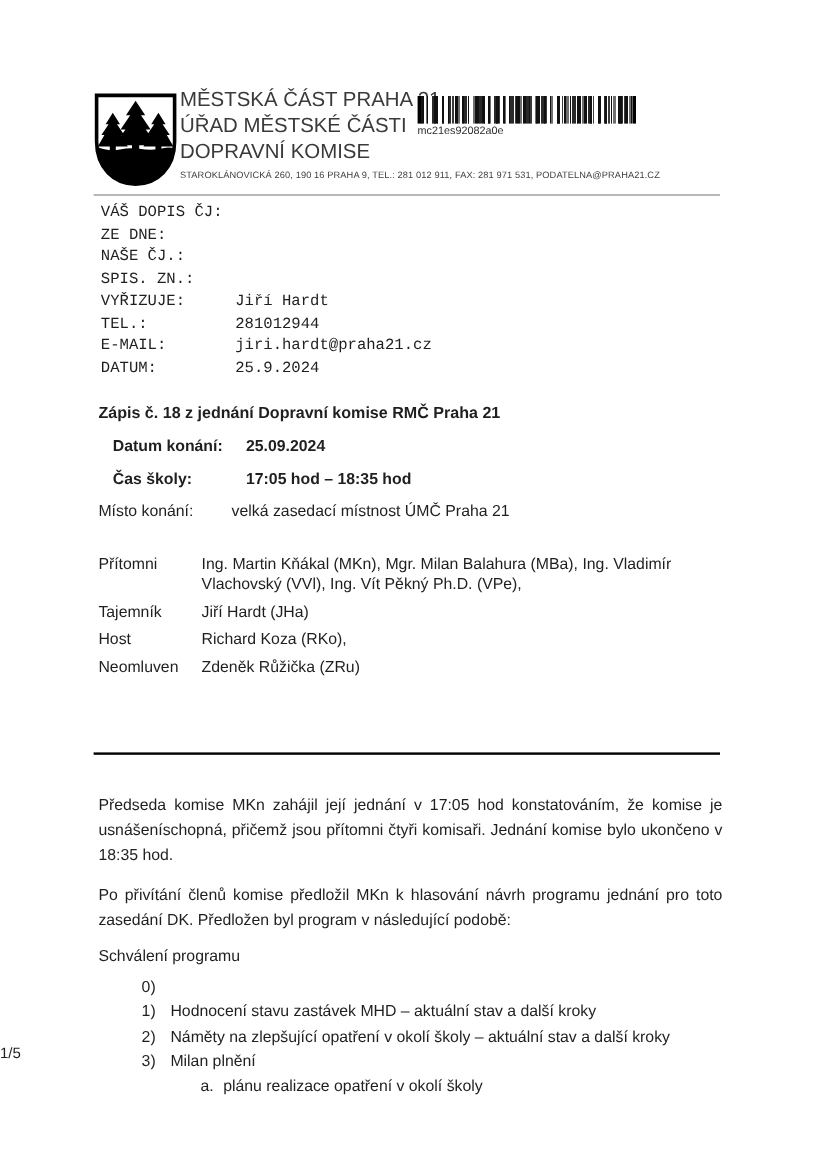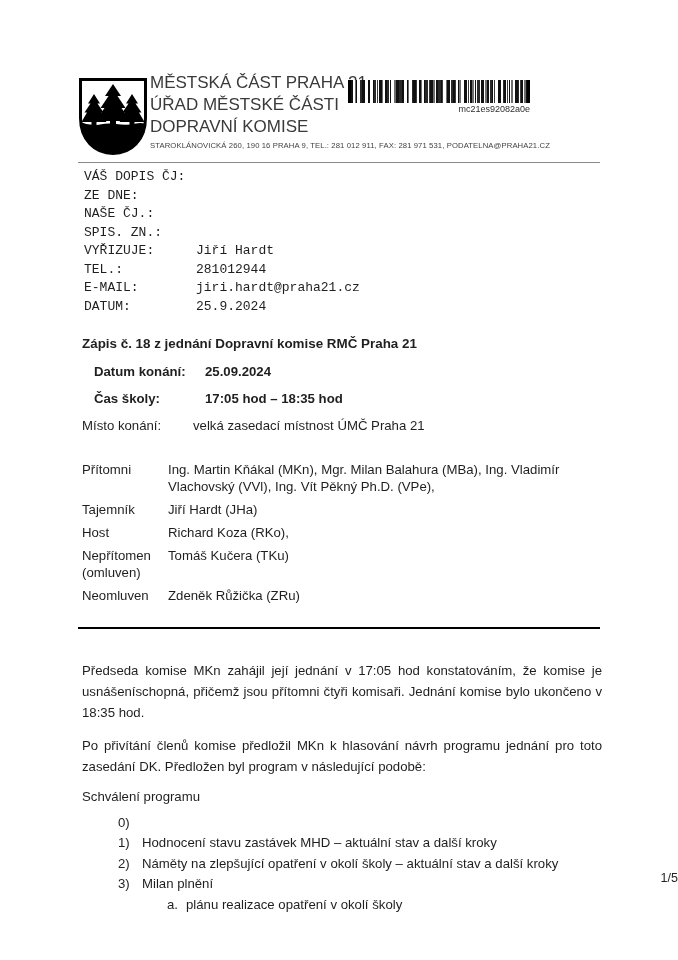--- a/index.html
+++ b/index.html
@@ -8,21 +8,21 @@
     font-family:"Liberation Sans","DejaVu Sans",sans-serif;
     color:#1f1f1f; overflow:hidden;
   }
 
   
   .logo { position:absolute; left:78px; top:77px; width:70px; height:79px; }
   .header-text { position:absolute; left:150px; top:72px; width:260px; }
   .org-line { font-size:17px; line-height:22px; color:#3a3a3a; white-space:nowrap; }
   .address-line { font-size:7.7px; color:#3f3f3f; margin-top:3px; white-space:nowrap; letter-spacing:0.1px; }
 
-  .barcode-wrap { position:absolute; left:348px; top:80px; width:182px; text-align:right; }
+  .barcode-wrap { position:absolute; left:348px; top:80px; width:182px; text-align:left; }
   .barcode {
     height:23px; box-sizing:border-box;
     border-left:3px solid #000; border-right:3px solid #000;
     background-image:
       repeating-linear-gradient(90deg, #111 0 2px, rgba(0,0,0,0) 2px 5px, #111 5px 6px, rgba(0,0,0,0) 6px 11px, #111 11px 14px, rgba(0,0,0,0) 14px 17px),
       repeating-linear-gradient(90deg, #3a3a3a 0 1px, #fff 1px 4px, #6f6f6f 4px 6px, #fff 6px 9px, #2a2a2a 9px 12px, #fff 12px 13px);
   }
   .barcode-text { font-size:9px; color:#2e2e2e; margin-top:1px; }
 
   .rule-thin  { position:absolute; left:78px; top:162px; width:522px; border-top:1px solid #8a8a8a; }
@@ -47,21 +47,21 @@
   .att-value { width:436px; }
 
   
   .bodytext { position:absolute; left:82px; top:648px; width:520px; font-size:13.2px; line-height:21px; }
   .para { text-align:justify; margin:12px 0 9px 0; }
   .program-heading { margin:0 0 6px 0; }
   .prog-item { display:flex; line-height:20.4px; }
   .prog-num { width:24px; flex:none; margin-left:36px; }
   .prog-sub .prog-num { margin-left:85px; width:19px; }
 
-  .page-num { position:absolute; left:0; top:871px; width:678px; text-align:right; font-size:12.5px; }
+  .page-num { position:absolute; left:0; top:871px; width:678px; text-align:left; font-size:12.5px; }
 </style>
 </head>
 <body>
 
 <div class="page">
 
   <div class="logo">
     <svg width="70" height="79" viewBox="0 0 70 79" xmlns="http://www.w3.org/2000/svg">
       <path d="M2.5,2.5 H67.5 V41 C67.5,63 53,76.5 35,76.5 C17,76.5 2.5,63 2.5,41 Z" fill="#ffffff" stroke="#000000" stroke-width="3"></path>
       <path d="M2.5,45 Q12,49.5 22,47.5 Q30,46 38,47 Q50,48.7 58,46.5 Q63,45.4 67.5,46.8
@@ -145,24 +145,20 @@
     </div>
     <div class="att-row">
       <span class="att-label">Tajemník</span>
       <span class="att-value">Jiří Hardt (JHa)</span>
     </div>
     <div class="att-row">
       <span class="att-label">Host</span>
       <span class="att-value">Richard Koza (RKo),</span>
     </div>
     <div class="att-row">
-      <span class="att-label">Nepřítomen (omluven)</span>
-      <span class="att-value">Tomáš Kučera (TKu)</span>
-    </div>
-    <div class="att-row">
       <span class="att-label">Neomluven</span>
       <span class="att-value">Zdeněk Růžička (ZRu)</span>
     </div>
   </div>
 
   <div class="rule-thick"></div>
 
   <div class="bodytext">
     <p class="para">Předseda komise MKn zahájil její jednání v 17:05 hod konstatováním, že komise je usnášeníschopná, přičemž jsou přítomni čtyři komisaři. Jednání komise bylo ukončeno v 18:35 hod.</p>
     <p class="para">Po přivítání členů komise předložil MKn k hlasování návrh programu jednání pro toto zasedání DK. Předložen byl program v následující podobě:</p>

